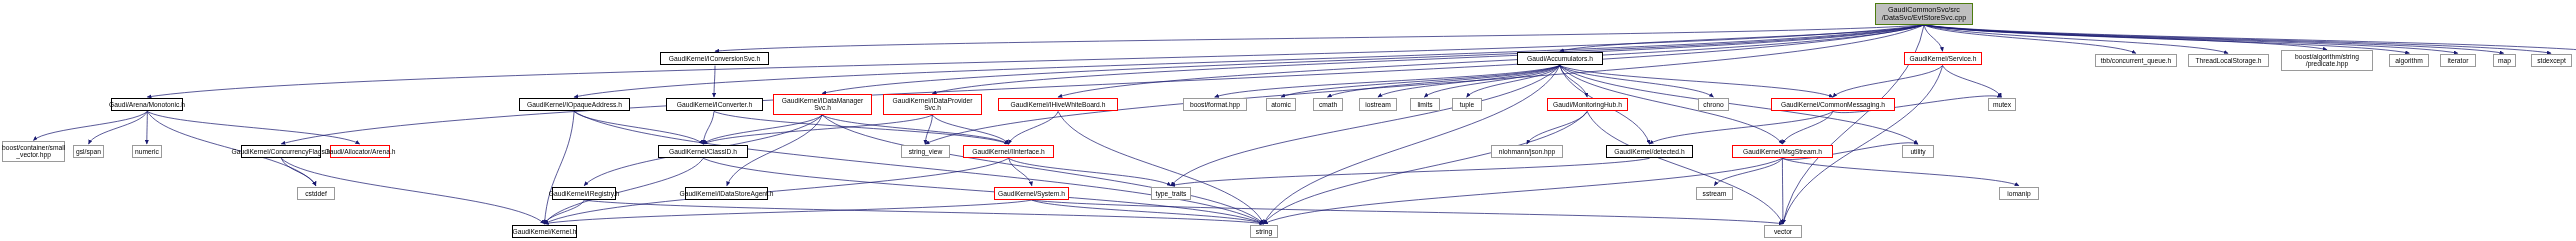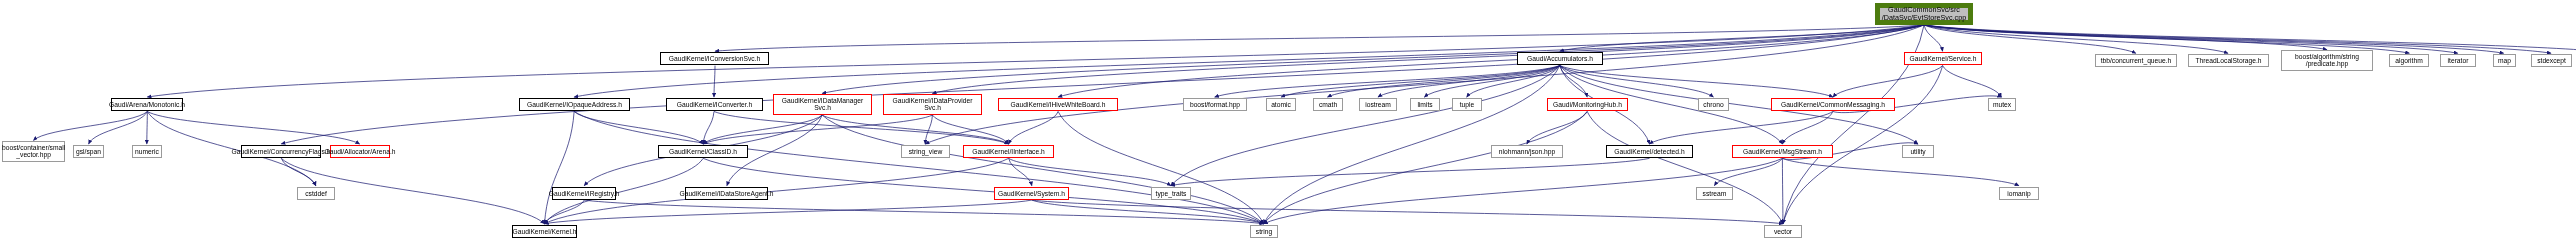--- a/index.html
+++ b/index.html
@@ -7,21 +7,21 @@
   #canvas{position:relative;width:2653px;height:242px;background:#ffffff;overflow:hidden;}
   #edges{position:absolute;left:0;top:0;width:2653px;height:242px;}
   .node{
     position:absolute;
     display:flex;align-items:center;justify-content:center;text-align:center;
     background:#ffffff;color:#000000;
     font-size:6.7px;line-height:1.12;
     box-sizing:border-box;white-space:pre-line;
     padding:0.5px 2.1px;cursor:pointer;
   }
-  .node.root{background:#bfbfbf;border:5px solid #4d7c0f;font-size:7.2px;cursor:default;}
+  .node.root{background:#bfbfbf;border:1px solid #4d7c0f;font-size:7.2px;cursor:default;}
   .node.bold{border:1px solid #000000;}
   .node.normal{border:0.5px solid #000000;}
   .node.red{border:1px solid #ff0000;}
   .node.plain{border:0.5px solid #9a9a9a;}
 </style>
 </head>
 <body>
 
 <div id="canvas">
   <svg id="edges" xmlns="http://www.w3.org/2000/svg" viewBox="0 0 5150 469">

